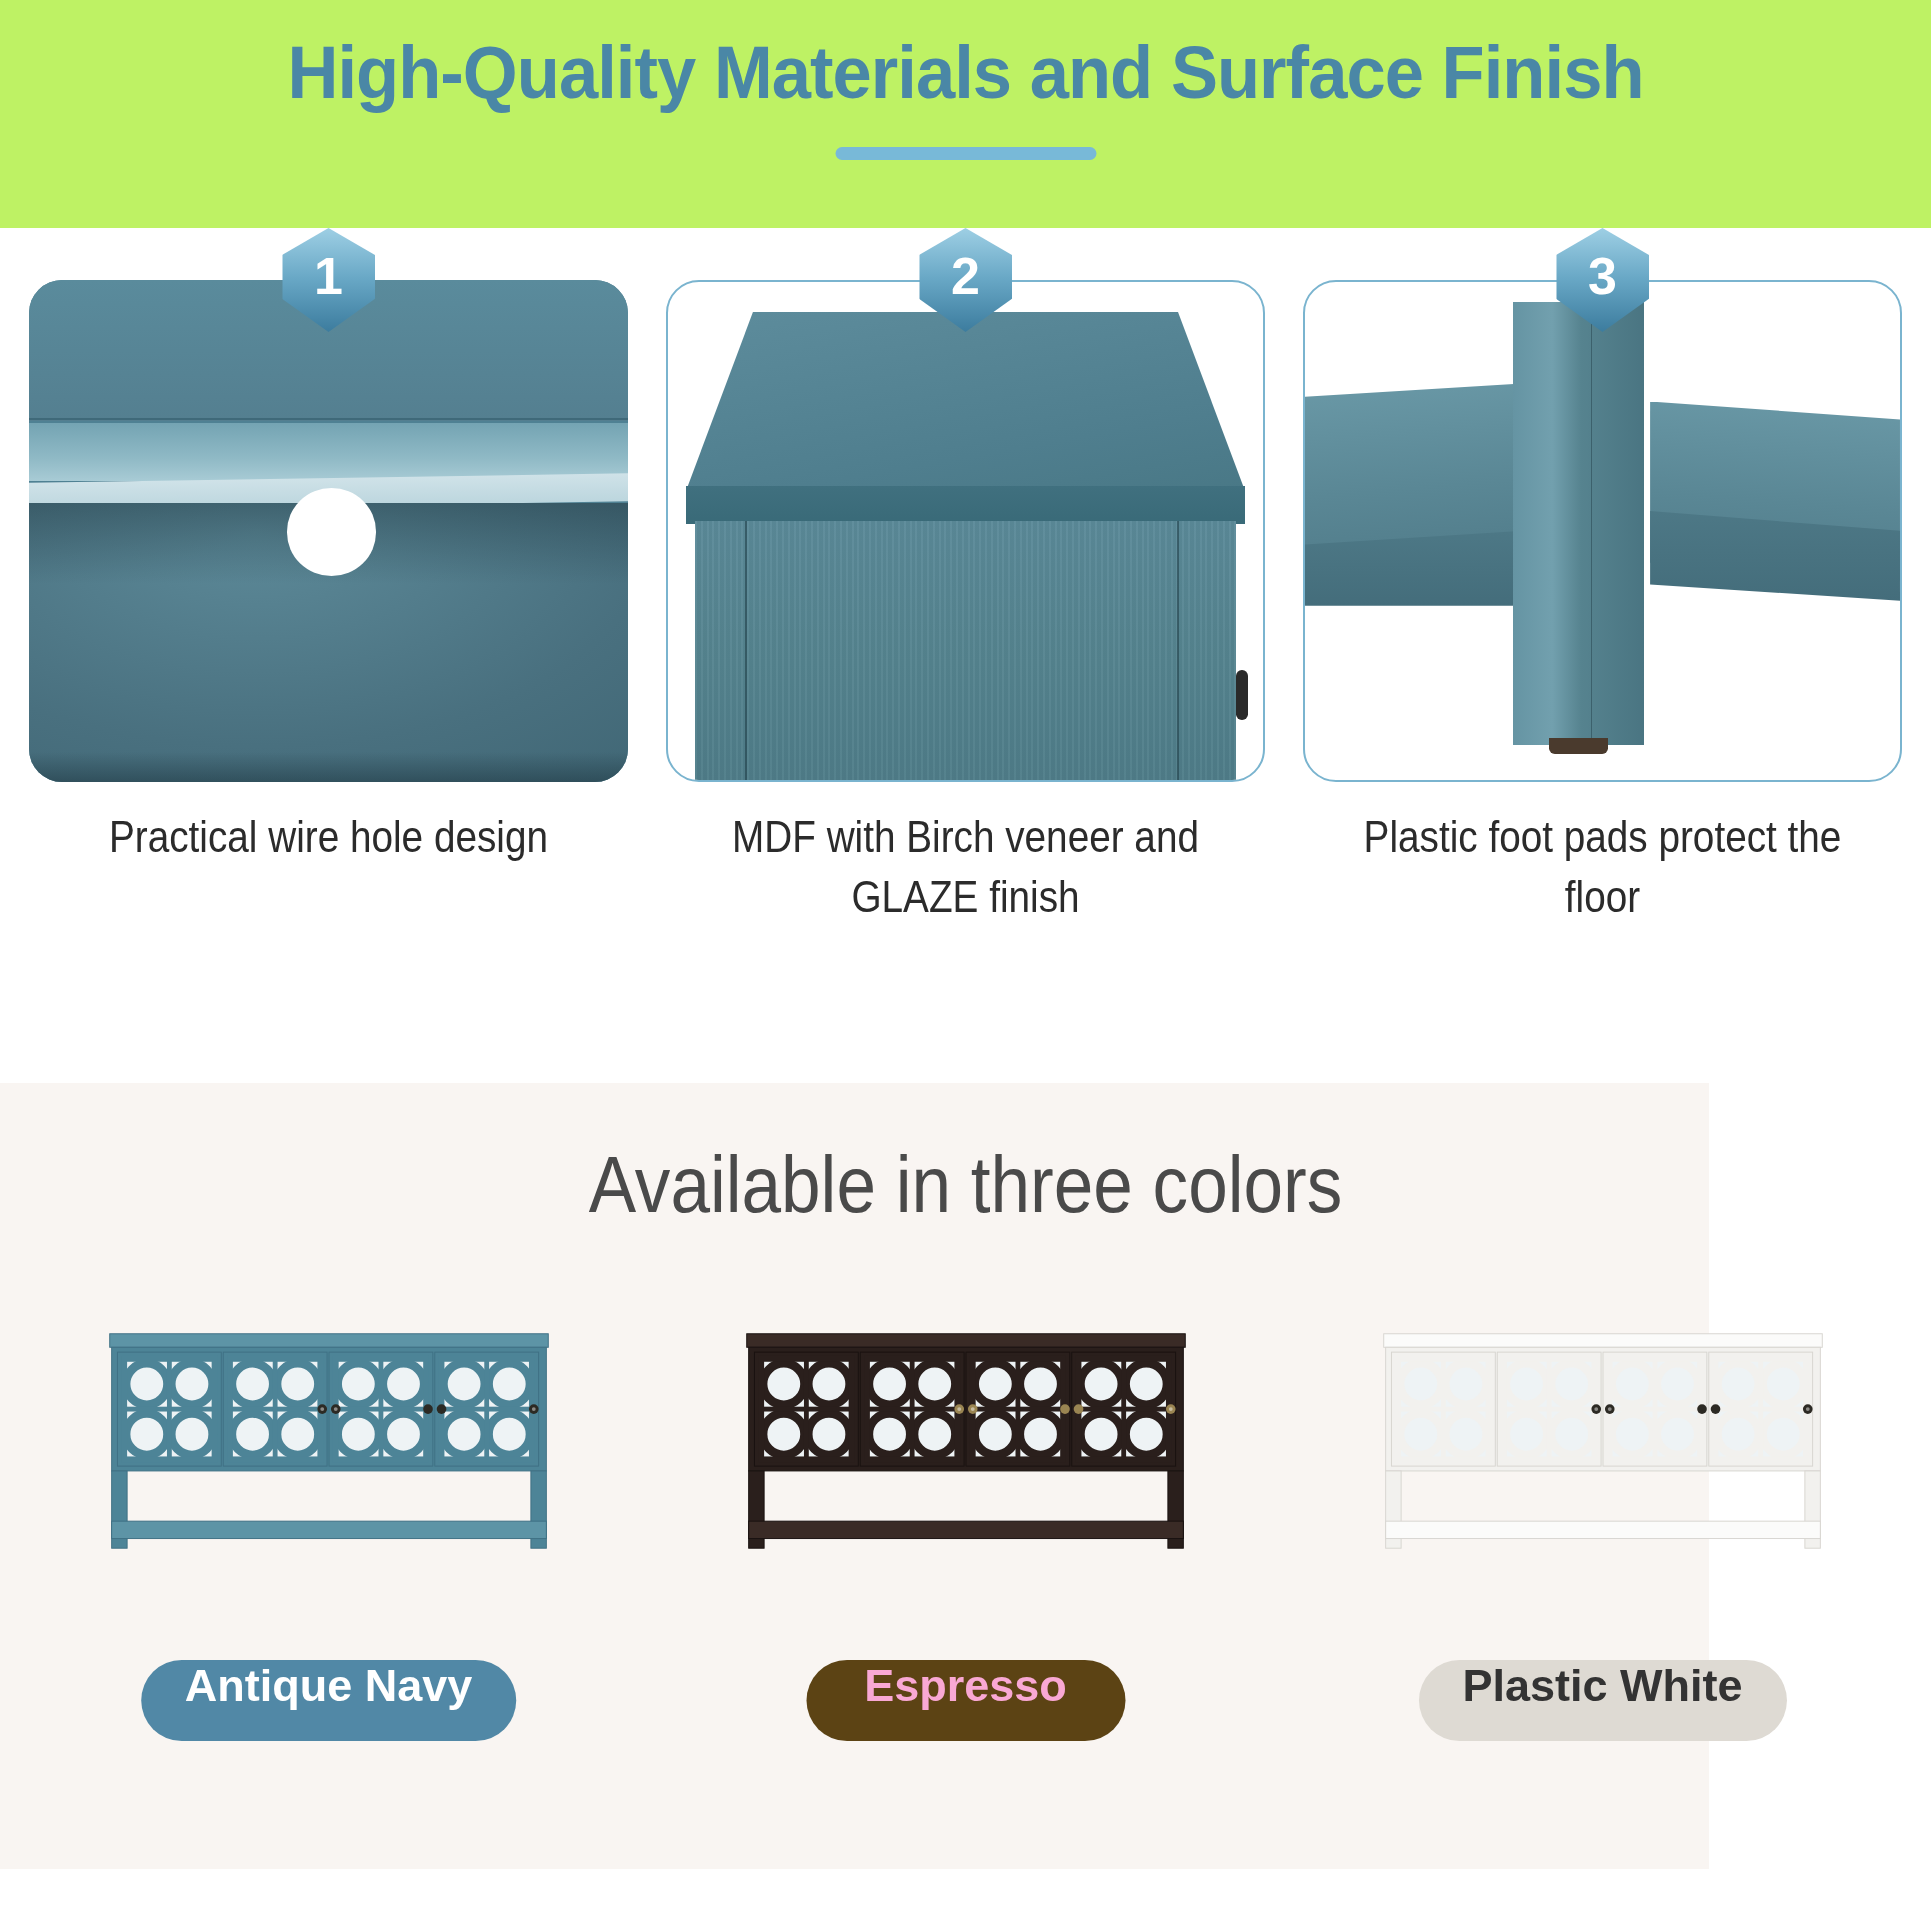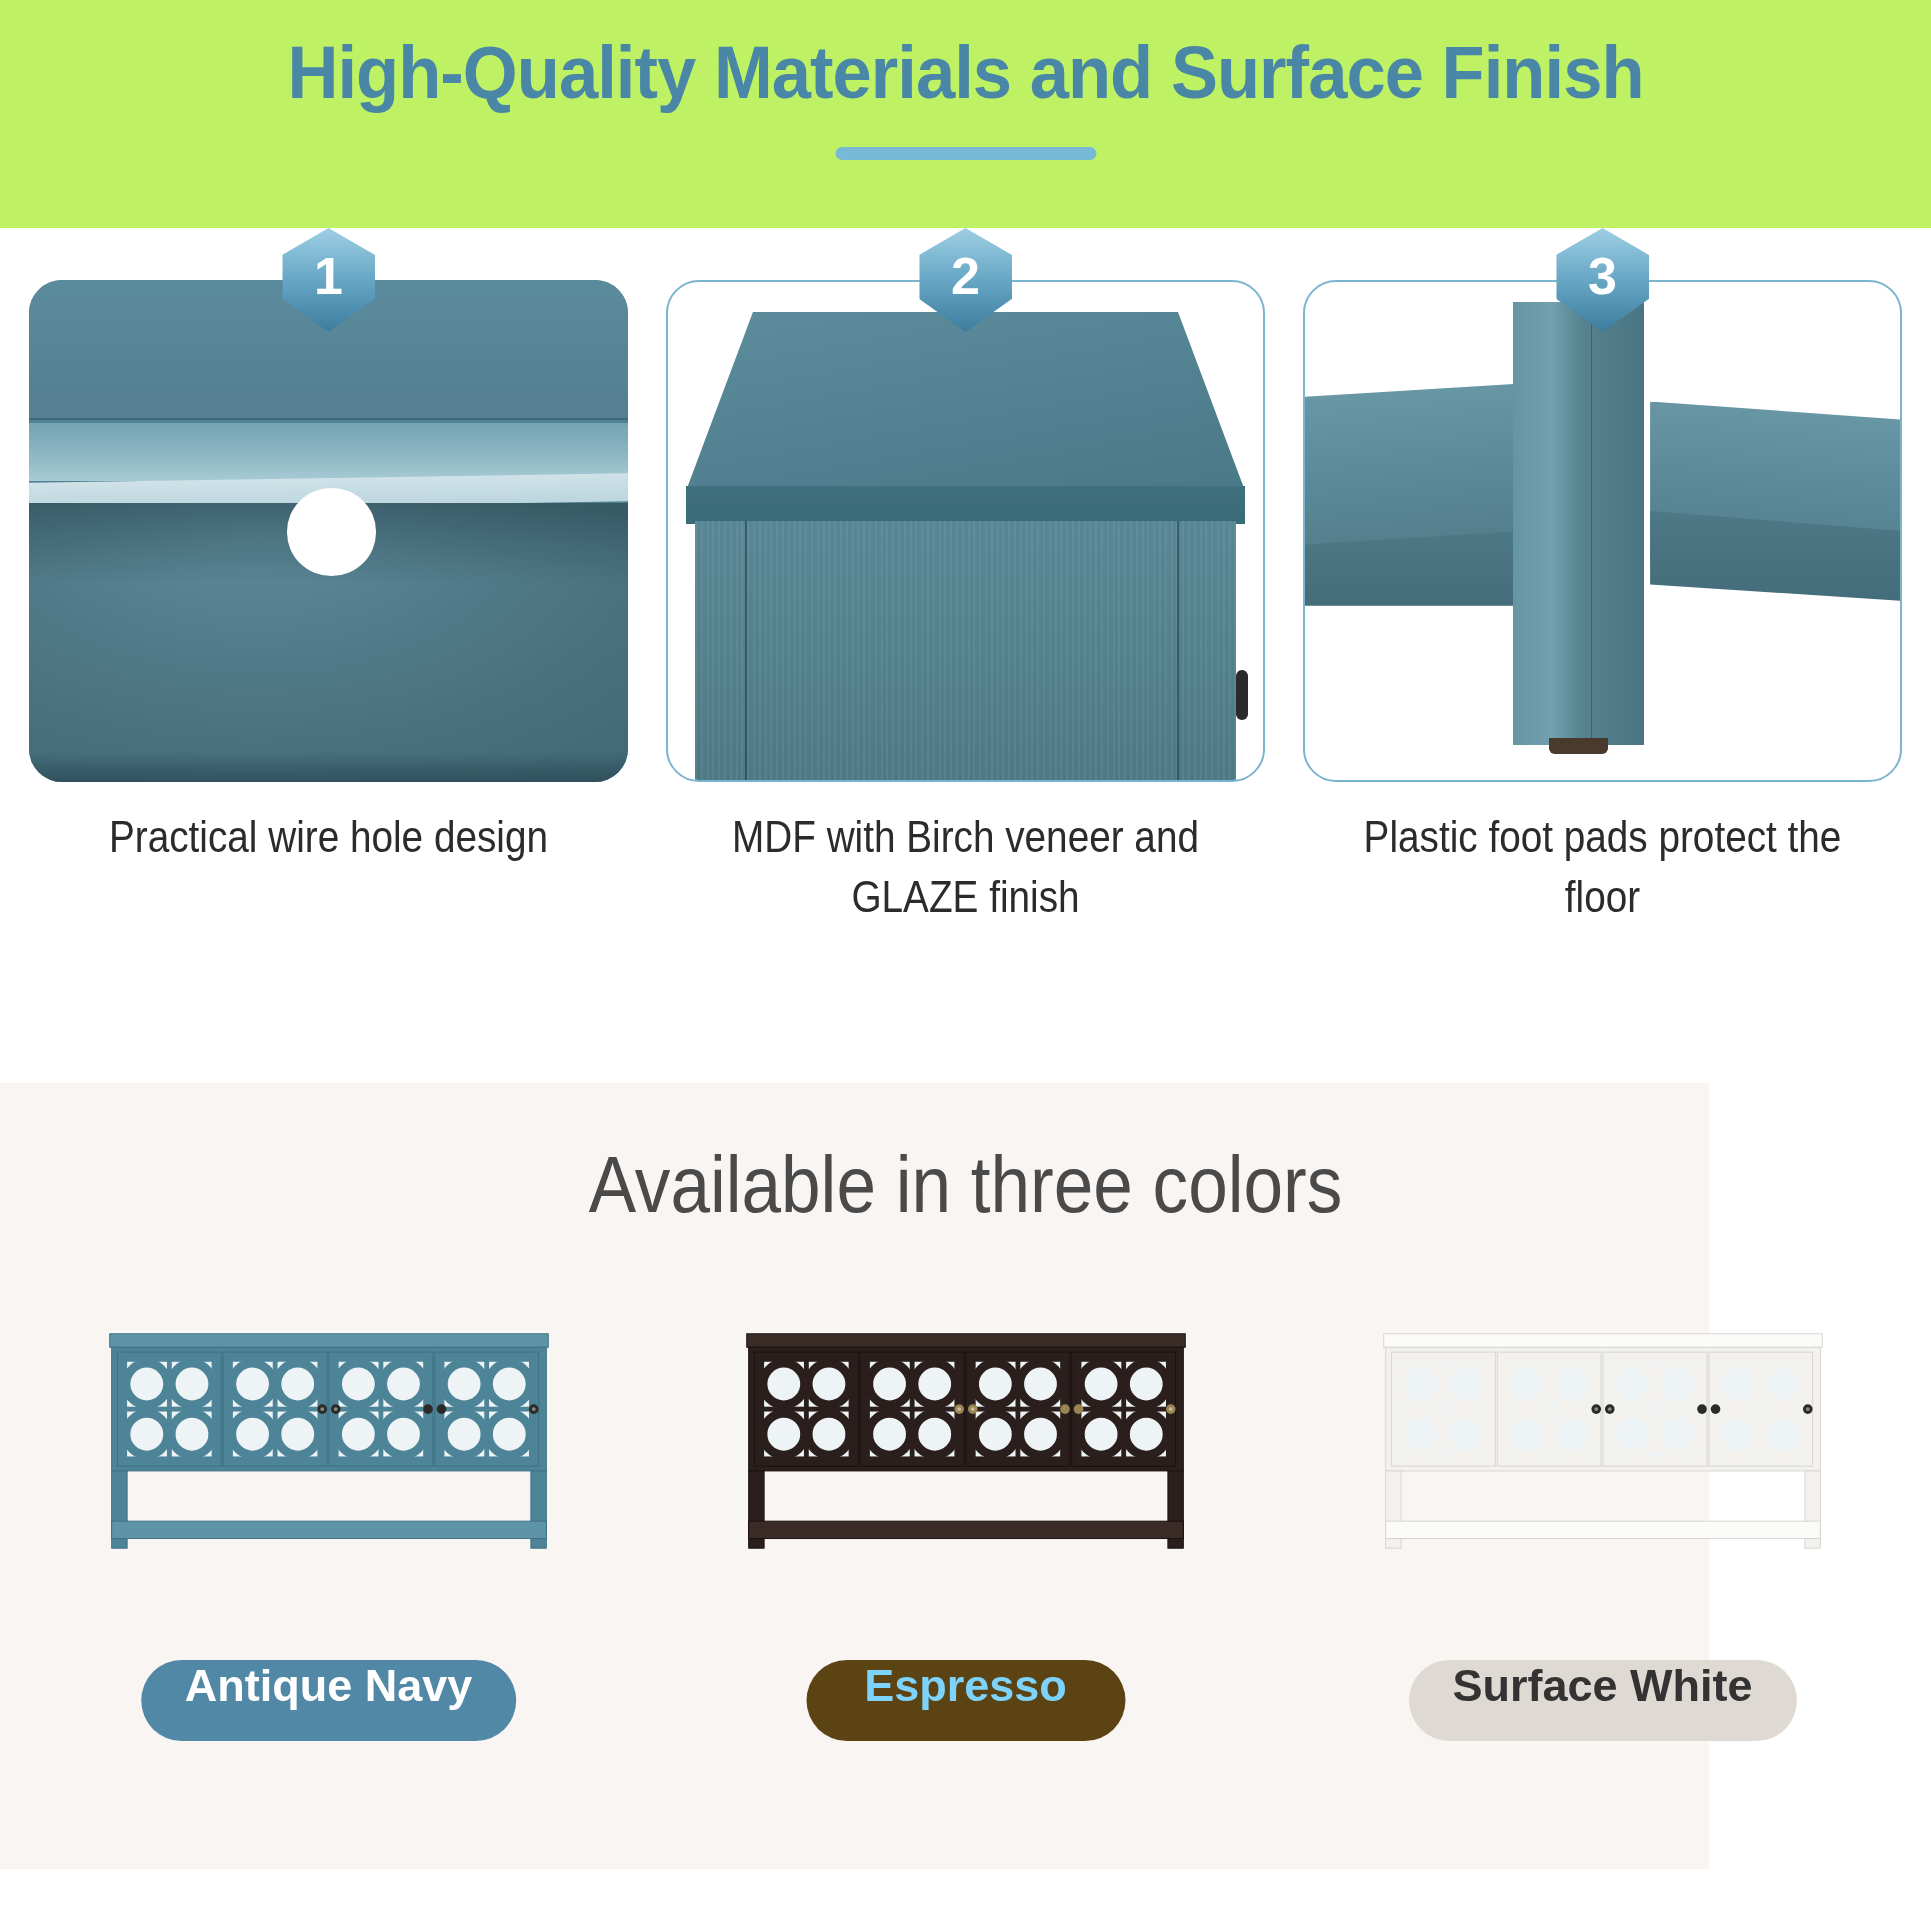--- a/index.html
+++ b/index.html
@@ -498,21 +498,21 @@
             <circle cx="242" cy="88" r="2" fill="rgba(255,255,255,.45)"></circle>
             <circle cx="447" cy="88" r="5" fill="#9a8552"></circle>
             <circle cx="447" cy="88" r="2" fill="rgba(255,255,255,.45)"></circle>
             <rect x="10" y="152" width="16" height="80" fill="#2a1f1c" stroke="#191210" stroke-width="1"></rect>
             <rect x="444" y="152" width="16" height="80" fill="#2a1f1c" stroke="#191210" stroke-width="1"></rect>
             <rect x="10" y="204" width="450" height="18" fill="#3a2b26" stroke="#191210" stroke-width="1"></rect>
             <circle cx="337.5" cy="88" r="5" fill="#9a8552"></circle>
             <circle cx="351.5" cy="88" r="5" fill="#9a8552"></circle>
           </svg>
         </div>
-      <div class="color-pill" style="background: rgb(92, 67, 20); color: #7dd3fc;">
+      <div class="color-pill" style="background: rgb(92, 67, 20); color: #f9a8d4;">
         <span>Espresso</span>
       </div>
     </div>
 
     <div class="swatch swatch-3">
       <div class="cabinet">
           <svg class="cab-svg" viewBox="0 0 470 300" xmlns="http://www.w3.org/2000/svg">
             <rect x="8" y="10" width="454" height="14" fill="#fbfbfa" stroke="#d7d5d0" stroke-width="1"></rect>
             <rect x="10" y="24" width="450" height="128" fill="#f2f1ee" stroke="#d7d5d0" stroke-width="1"></rect>
             <rect x="16" y="29" width="107.5" height="118" fill="#f2f1ee" stroke="#d7d5d0" stroke-width="1"></rect>
@@ -558,19 +558,19 @@
             <circle cx="447" cy="88" r="5" fill="#2c2a24"></circle>
             <circle cx="447" cy="88" r="2" fill="rgba(255,255,255,.45)"></circle>
             <rect x="10" y="152" width="16" height="80" fill="#f2f1ee" stroke="#d7d5d0" stroke-width="1"></rect>
             <rect x="444" y="152" width="16" height="80" fill="#f2f1ee" stroke="#d7d5d0" stroke-width="1"></rect>
             <rect x="10" y="204" width="450" height="18" fill="#fbfbfa" stroke="#d7d5d0" stroke-width="1"></rect>
             <circle cx="337.5" cy="88" r="5" fill="#2c2a24"></circle>
             <circle cx="351.5" cy="88" r="5" fill="#2c2a24"></circle>
           </svg>
         </div>
       <div class="color-pill" style="background: rgb(222, 218, 211); color: rgb(51, 51, 51);">
-        <span>Surface White</span>
+        <span>Plastic White</span>
       </div>
     </div>
   </div>
 
 </div>
 
 
 </body></html>

